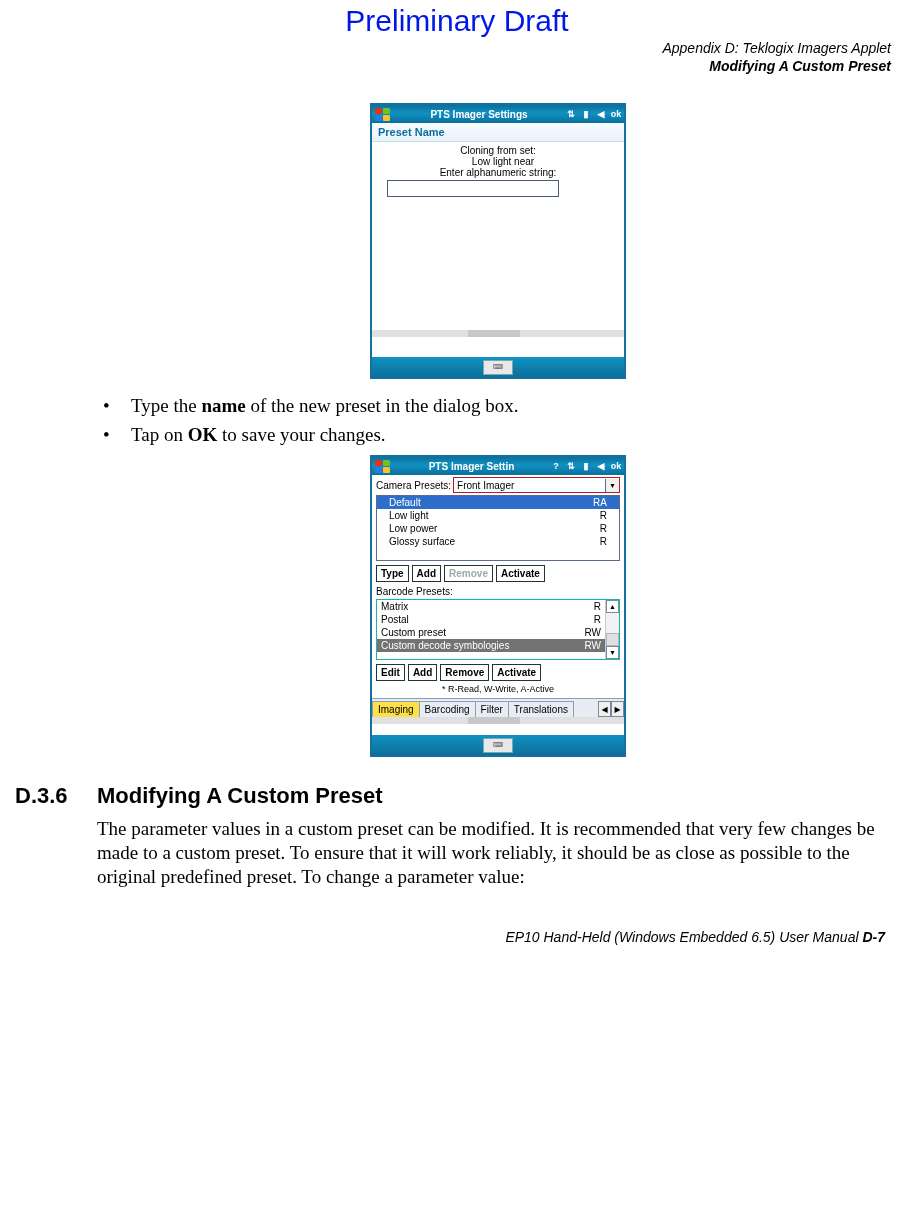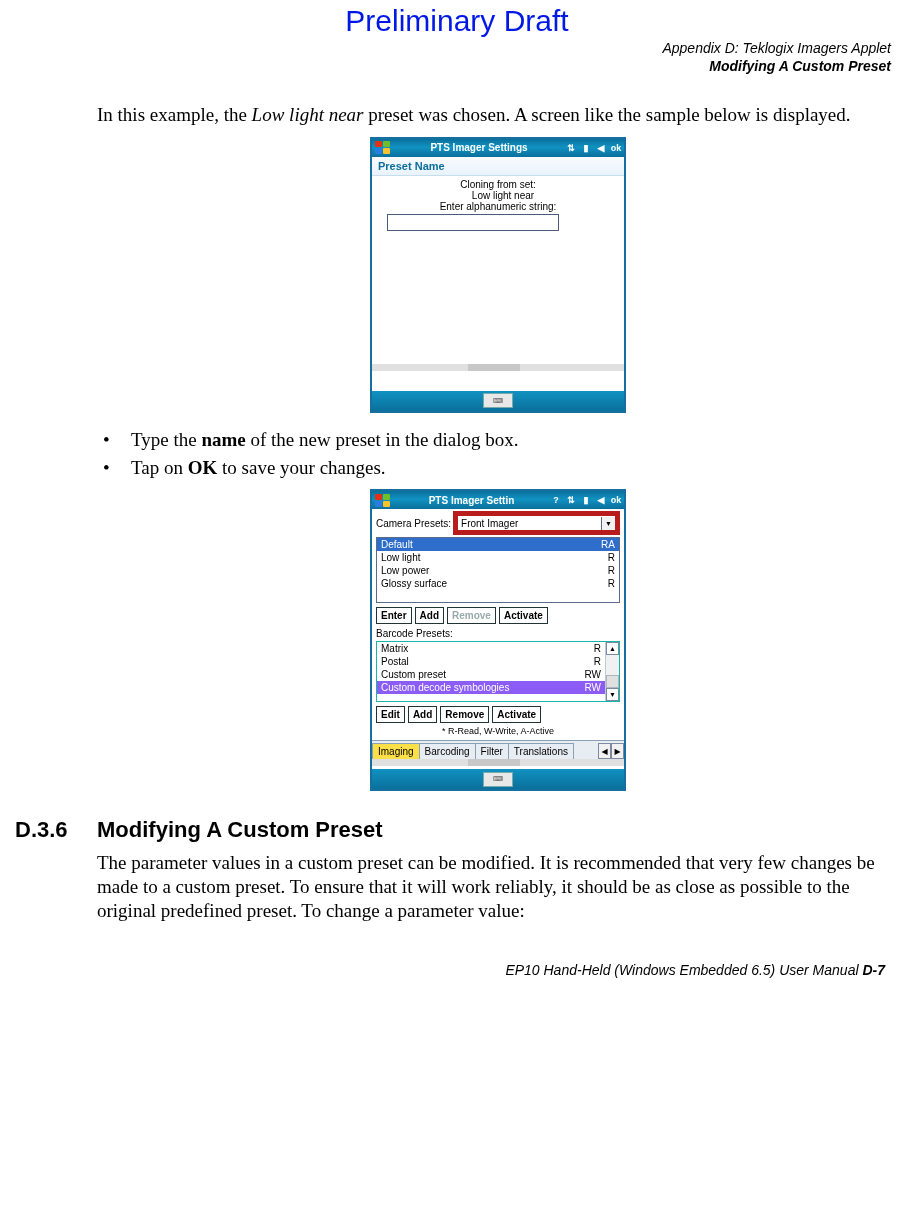--- a/index.html
+++ b/index.html
@@ -100,29 +100,29 @@
   }
   .graytrack {
     position:absolute; bottom:20px; left:0; right:0; height:7px;
     background:#e0e0e0;
   }
   .graytrack .thumb { position:absolute; left:38%; width:52px; height:7px; background:#c8c8c8; }
 
   
   .dev2 .dev-body { padding:0; min-height:260px; }
   .row-label { font-size:10px; padding:2px 4px 0 4px; display:flex; align-items:center; }
-  .row-select { border:5px solid #b91c1c; height:14px; background:#fff; font-size:10px; padding-left:3px; flex:1; display:flex; align-items:center; justify-content:space-between; }
+  .row-select { border:1px solid #b91c1c; height:14px; background:#fff; font-size:10px; padding-left:3px; flex:1; display:flex; align-items:center; justify-content:space-between; }
   .row-select .ar { width:13px; height:13px; border-left:1px solid #5a6b8b; display:flex; align-items:center; justify-content:center; font-size:7px; background:#f1f1f1; }
   .listbox {
     margin:2px 4px 2px 4px;
     border:1px solid #5a6b8b;
     background:#fff;
     font-size:10px;
   }
-  .listbox .lrow { display:flex; justify-content:space-between; padding:1px 4px; }
+  .listbox .lrow { display:flex; justify-content:space-between; padding:1px 12px; }
   .listbox .lrow.sel { background:#2e6dc9; color:#fff; }
   .btnrow { display:flex; gap:3px; padding:2px 4px; }
   .wbtn {
     border:1px solid #233; background:#fff;
     font-size:10px; font-weight:bold; padding:0 4px; height:15px;
     display:flex; align-items:center;
   }
   .wbtn.dis { color:#9aa; }
   .legend { font-size:9px; padding:1px 4px 4px 4px; }
   .tabbar {
@@ -141,21 +141,21 @@
     width:13px; height:16px; border:1px solid #7a8ba1;
     display:flex; align-items:center; justify-content:center;
     font-size:8px; background:#f1f1f1; box-sizing:border-box;
   }
   .scrollcol { width:13px; background:#f1f1f1; border-left:1px solid #c1c9d5; display:flex; flex-direction:column; align-items:center; }
   .scrollcol .ar { width:11px; height:11px; border:1px solid #7a8ba1; font-size:7px; display:flex; align-items:center; justify-content:center; background:#fff; margin:0; }
   .scrollcol .thumb { width:11px; height:11px; background:#e0e0e0; border:1px solid #b0b5c2; margin-top:20px; }
   .listwrap { display:flex; margin:2px 4px 2px 4px; border:1px solid #14b8a6;}
   .listwrap .listinner { flex:1; }
   .listwrap .listinner .lrow { display:flex; justify-content:space-between; padding:1px 4px; font-size:10px; }
-  .listwrap .listinner .lrow.sel2 { background:#8b5cf6; color:#fff;gap:28px; }
+  .listwrap .listinner .lrow.sel2 { background:#737373; color:#fff;gap:28px; }
 
   .section-head {
     display:flex; align-items:baseline;
     font-family: "Trebuchet MS", Arial, sans-serif;
     font-weight:bold;
     font-size:22px;
     margin-top:26px;
     margin-bottom:8px;
   }
   .section-head .num { width:82px; padding-left:0; }
@@ -174,23 +174,20 @@
 <body>
 
 <div class="page">
   <div class="prelim">Preliminary Draft</div>
   <div class="apx-hdr">
     <div>Appendix D: Teklogix Imagers Applet</div>
     <div class="l2">Modifying A Custom Preset</div>
   </div>
 
   <div class="content">
-    <p class="para">
-      <span>In this example, the </span><span class="italic">Low light near</span><span> preset was chosen. A screen like the sample below is displayed.</span>
-    </p>
 
     <div class="fig">
       <div class="dev">
         <div class="titlebar">
           <div class="start">
             <span style="background:#e53015"></span>
               <span style="background:#6fbf2a"></span>
             <span style="background:#2a7de0"></span>
               <span style="background:#f7c22c"></span>
           </div>
@@ -272,21 +269,21 @@
               <span>R</span>
             </div>
             <div class="lrow">
               <span>Glossy surface</span>
               <span>R</span>
             </div>
             <div class="lrow" style="height:10px;"></div>
           </div>
 
           <div class="btnrow">
-            <div class="wbtn">Enter</div>
+            <div class="wbtn">Type</div>
             <div class="wbtn">Add</div>
             <div class="wbtn dis">Remove</div>
             <div class="wbtn">Activate</div>
           </div>
 
           <div class="row-label" style="padding-top:2px;">Barcode Presets:</div>
 
           <div class="listwrap">
             <div class="listinner">
               <div class="lrow">

